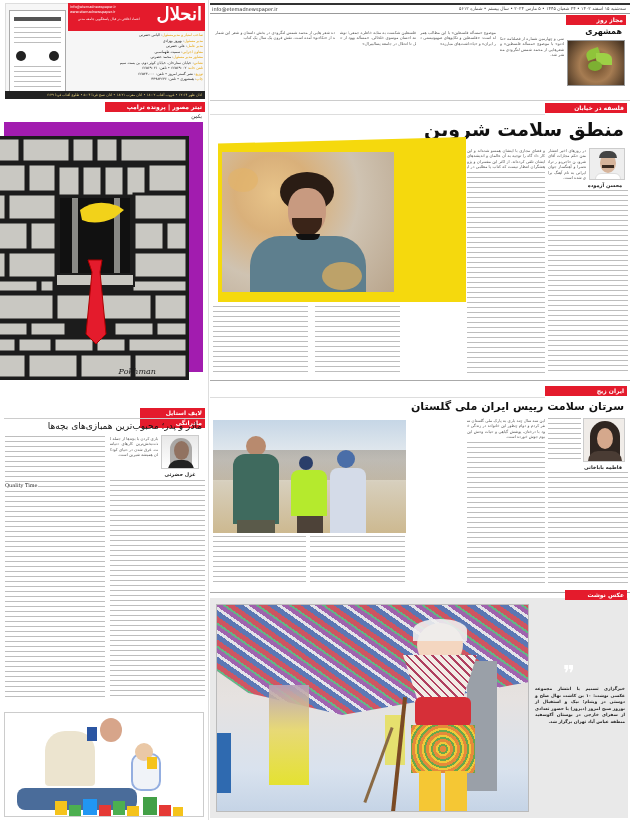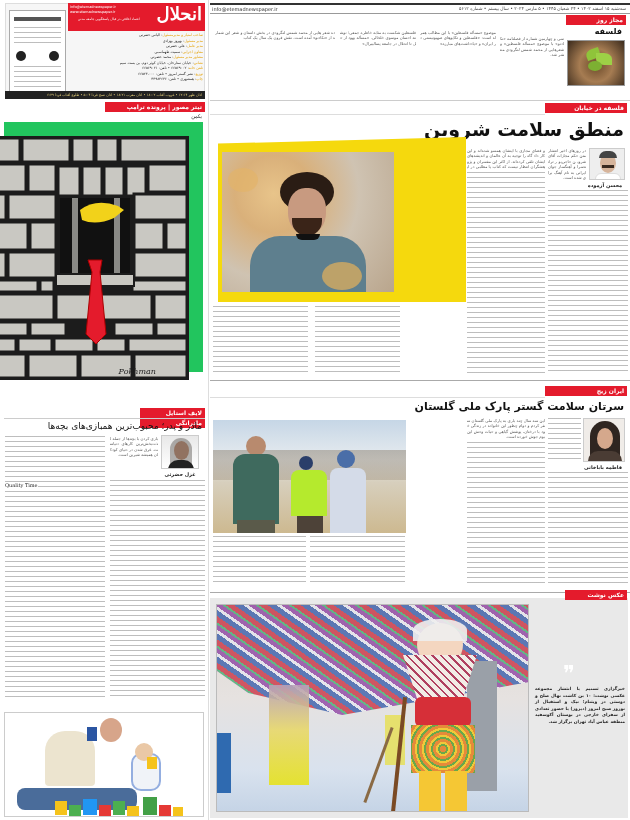--- a/index.html
+++ b/index.html
@@ -41,21 +41,21 @@
   <div><span style="color:#e4a000">مشاور مدیر مسئول</span>: <span>محمد حضرتی</span></div>
   <div><span style="color:#e4a000">نشانی</span>: <span>خیابان ستارخان، خیابان کوثر دوم، بن بست سیم</span></div>
   <div><span style="color:#e4a000">تلفن خانه</span>: <span>۶۶۵۶۹۰۰۲ • تلفن: ۶۶۵۶۹۰۲۱</span></div>
   <div><span style="color:#e4a000">توزیع</span>: <span>نشر گستر امروز • تلفن: ۰۰۰-۶۶۵۲۳</span></div>
   <div><span style="color:#e4a000">چاپ</span>: <span>همشهری • تلفن: ۴۴۹۸۳۶۳۶</span></div>
 </div>
 <div class="abs" style="left:5px;top:91px;width:200px;height:8px;background:#222;color:#e8d27a;font-size:3.5px;line-height:8px;padding:0 3px;white-space:nowrap;overflow:hidden">اذان ظهر ۱۲:۱۴ • غروب آفتاب ۱۸:۰۲ • اذان مغرب ۱۸:۲۱ • اذان صبح فردا ۵:۰۴ • طلوع آفتاب فردا ۶:۲۹</div>
 
 <div class="abs red-tag" style="left:105px;top:102px;width:100px">تیتر مصور | پرونده ترامپ</div>
 <div class="abs" style="right:428px;top:113px;font-size:5px;color:#222">یکمن</div>
-<div class="abs" style="left:4px;top:122px;width:199px;height:250px;background:#22c55e;padding:14px">
+<div class="abs" style="left:4px;top:122px;width:199px;height:250px;background:#a21caf;padding:14px">
   <svg width="193" height="244" viewBox="0 0 193 244">
     <rect width="193" height="244" fill="#1c1c1c"></rect>
     <g fill="#c9c8c2" stroke="#1c1c1c" stroke-width="3">
       <rect x="2" y="2" width="22" height="24"></rect>
         <rect x="26" y="2" width="48" height="24"></rect>
         <rect x="76" y="2" width="22" height="24"></rect>
         <rect x="100" y="2" width="22" height="24"></rect>
         <rect x="124" y="2" width="67" height="24"></rect>
       <rect x="2" y="28" width="28" height="28"></rect>
         <rect x="32" y="28" width="28" height="28"></rect>
@@ -129,21 +129,21 @@
   <div style="position:absolute;left:64px;top:92px;width:12px;height:12px;background:#4caf50"></div>
   <div style="position:absolute;left:78px;top:86px;width:14px;height:16px;background:#2196f3"></div>
   <div style="position:absolute;left:94px;top:92px;width:12px;height:12px;background:#e53935"></div>
   <div style="position:absolute;left:108px;top:88px;width:12px;height:14px;background:#4caf50"></div>
   <div style="position:absolute;left:122px;top:93px;width:12px;height:11px;background:#f5c31b"></div>
   <div style="position:absolute;left:138px;top:84px;width:14px;height:18px;background:#43a047"></div>
   <div style="position:absolute;left:154px;top:92px;width:12px;height:12px;background:#e53935"></div>
   <div style="position:absolute;left:168px;top:94px;width:10px;height:10px;background:#f5c31b"></div>
 </div>
 
-<h3 class="abs" style="right:8px;top:27px;font-size:8px;font-weight:bold">فلسفه</h3>
+<h3 class="abs" style="right:8px;top:27px;font-size:8px;font-weight:bold">همشهری</h3>
 <div class="abs" style="left:567px;top:40px;width:58px;height:46px;background:radial-gradient(circle at 50% 55%,#6b4a2a 0,#a67c52 45%,#3a2a1c 100%);border:1px solid #999;overflow:hidden">
   <div style="position:absolute;left:18px;top:8px;width:14px;height:10px;background:#8fc43a;border-radius:50% 0 50% 0;transform:rotate(-20deg)"></div>
   <div style="position:absolute;left:28px;top:12px;width:16px;height:12px;background:#9dd046;border-radius:0 50% 0 50%"></div>
   <div style="position:absolute;left:20px;top:20px;width:14px;height:10px;background:#7db032;border-radius:50%"></div>
 </div>
 <div class="abs txt" style="left:500px;top:36px;width:64px;height:58px">سی و چهارمین شماره از فصلنامه «نکادنو» با موضوع «مسأله فلسطین» و شعرهایی از محمد شمس لنگرودی منتشر شد.</div>
 <div class="abs txt" style="left:420px;top:30px;width:76px;height:64px">موضوع «مسأله فلسطین» با این مطالب همراه است: «فلسطین و تکاپوهای صهیونیستی در ایران» و «یادداشت‌های مبارزه»</div>
 <div class="abs txt" style="left:340px;top:30px;width:76px;height:64px">فلسطین شکست به مثابه خاطره جمعی؛ نوشته احسان موسوی خلخالی. «مسأله یهود از حل تا انحلال در جامعه پسالیبرال»</div>
 <div class="abs txt" style="left:215px;top:30px;width:120px;height:64px">ده شعر هایی از محمد شمس لنگرودی در بخش داستان و شعر این شماره از «نکادنو» آمده است. نقش فرون یک سال یک کتاب</div>
 <div class="abs" style="left:210px;top:100px;width:420px;border-top:1px solid #ccc"></div>
@@ -171,21 +171,21 @@
   <div style="position:absolute;left:70px;top:66px;width:30px;height:18px;border-radius:0 0 15px 15px;background:#3a2418"></div>
   <div style="position:absolute;left:28px;top:84px;width:116px;height:60px;border-radius:30px 30px 0 0;background:#5e7f8e"></div>
   <div style="position:absolute;left:74px;top:82px;width:24px;height:6px;background:#111;border-radius:0 0 8px 8px"></div>
   <div style="position:absolute;left:100px;top:110px;width:40px;height:28px;border-radius:50%;background:#e6b15a;opacity:.7"></div>
   <div style="position:absolute;left:6px;top:16px;width:30px;height:24px;border-radius:50%;background:#e2b46a;opacity:.7"></div>
 </div>
 <div class="abs" style="left:210px;top:380px;width:420px;border-top:1px solid #aaa"></div>
 
 <div class="abs red-tag" style="left:545px;top:386px;width:82px">ایران زیج</div>
 <div class="abs" style="left:210px;top:397px;width:335px;border-top:1px solid #ddd"></div>
-<h2 class="abs" style="right:6px;top:400px;font-size:11px;font-weight:bold">سرتان سلامت گستر پارک ملی گلستان</h2>
+<h2 class="abs" style="right:6px;top:400px;font-size:11px;font-weight:bold">سرتان سلامت رییس ایران ملی گلستان</h2>
 <div class="abs" style="left:583px;top:418px;width:42px;height:44px;background:#f0ece8;border:1px solid #ccc;overflow:hidden">
   <div style="position:absolute;left:6px;top:2px;width:30px;height:40px;border-radius:15px 15px 0 0;background:#2f2520"></div>
   <div style="position:absolute;left:13px;top:9px;width:16px;height:21px;border-radius:50%;background:#d5a88c"></div>
   <div style="position:absolute;left:4px;top:32px;width:34px;height:14px;border-radius:10px 10px 0 0;background:#4a3c34"></div>
 </div>
 <div class="abs caption" style="left:580px;top:464px;width:46px">فاطمه باباخانی</div>
 <div class="abs lines" style="left:548px;top:418px;width:33px;height:44px"></div>
 <div class="abs lines" style="left:548px;top:472px;width:80px;height:112px"></div>
 <div class="abs txt" style="left:467px;top:418px;width:78px;height:22px">این سه سال چند باری به پارک ملی گلستان سفر کردم و دوام چطور این خانواده در زندگی خود با درختان، پوشش گیاهی و حیات وحش این بوم جوش خورده است.</div>
 <div class="abs lines" style="left:467px;top:442px;width:78px;height:142px"></div>

